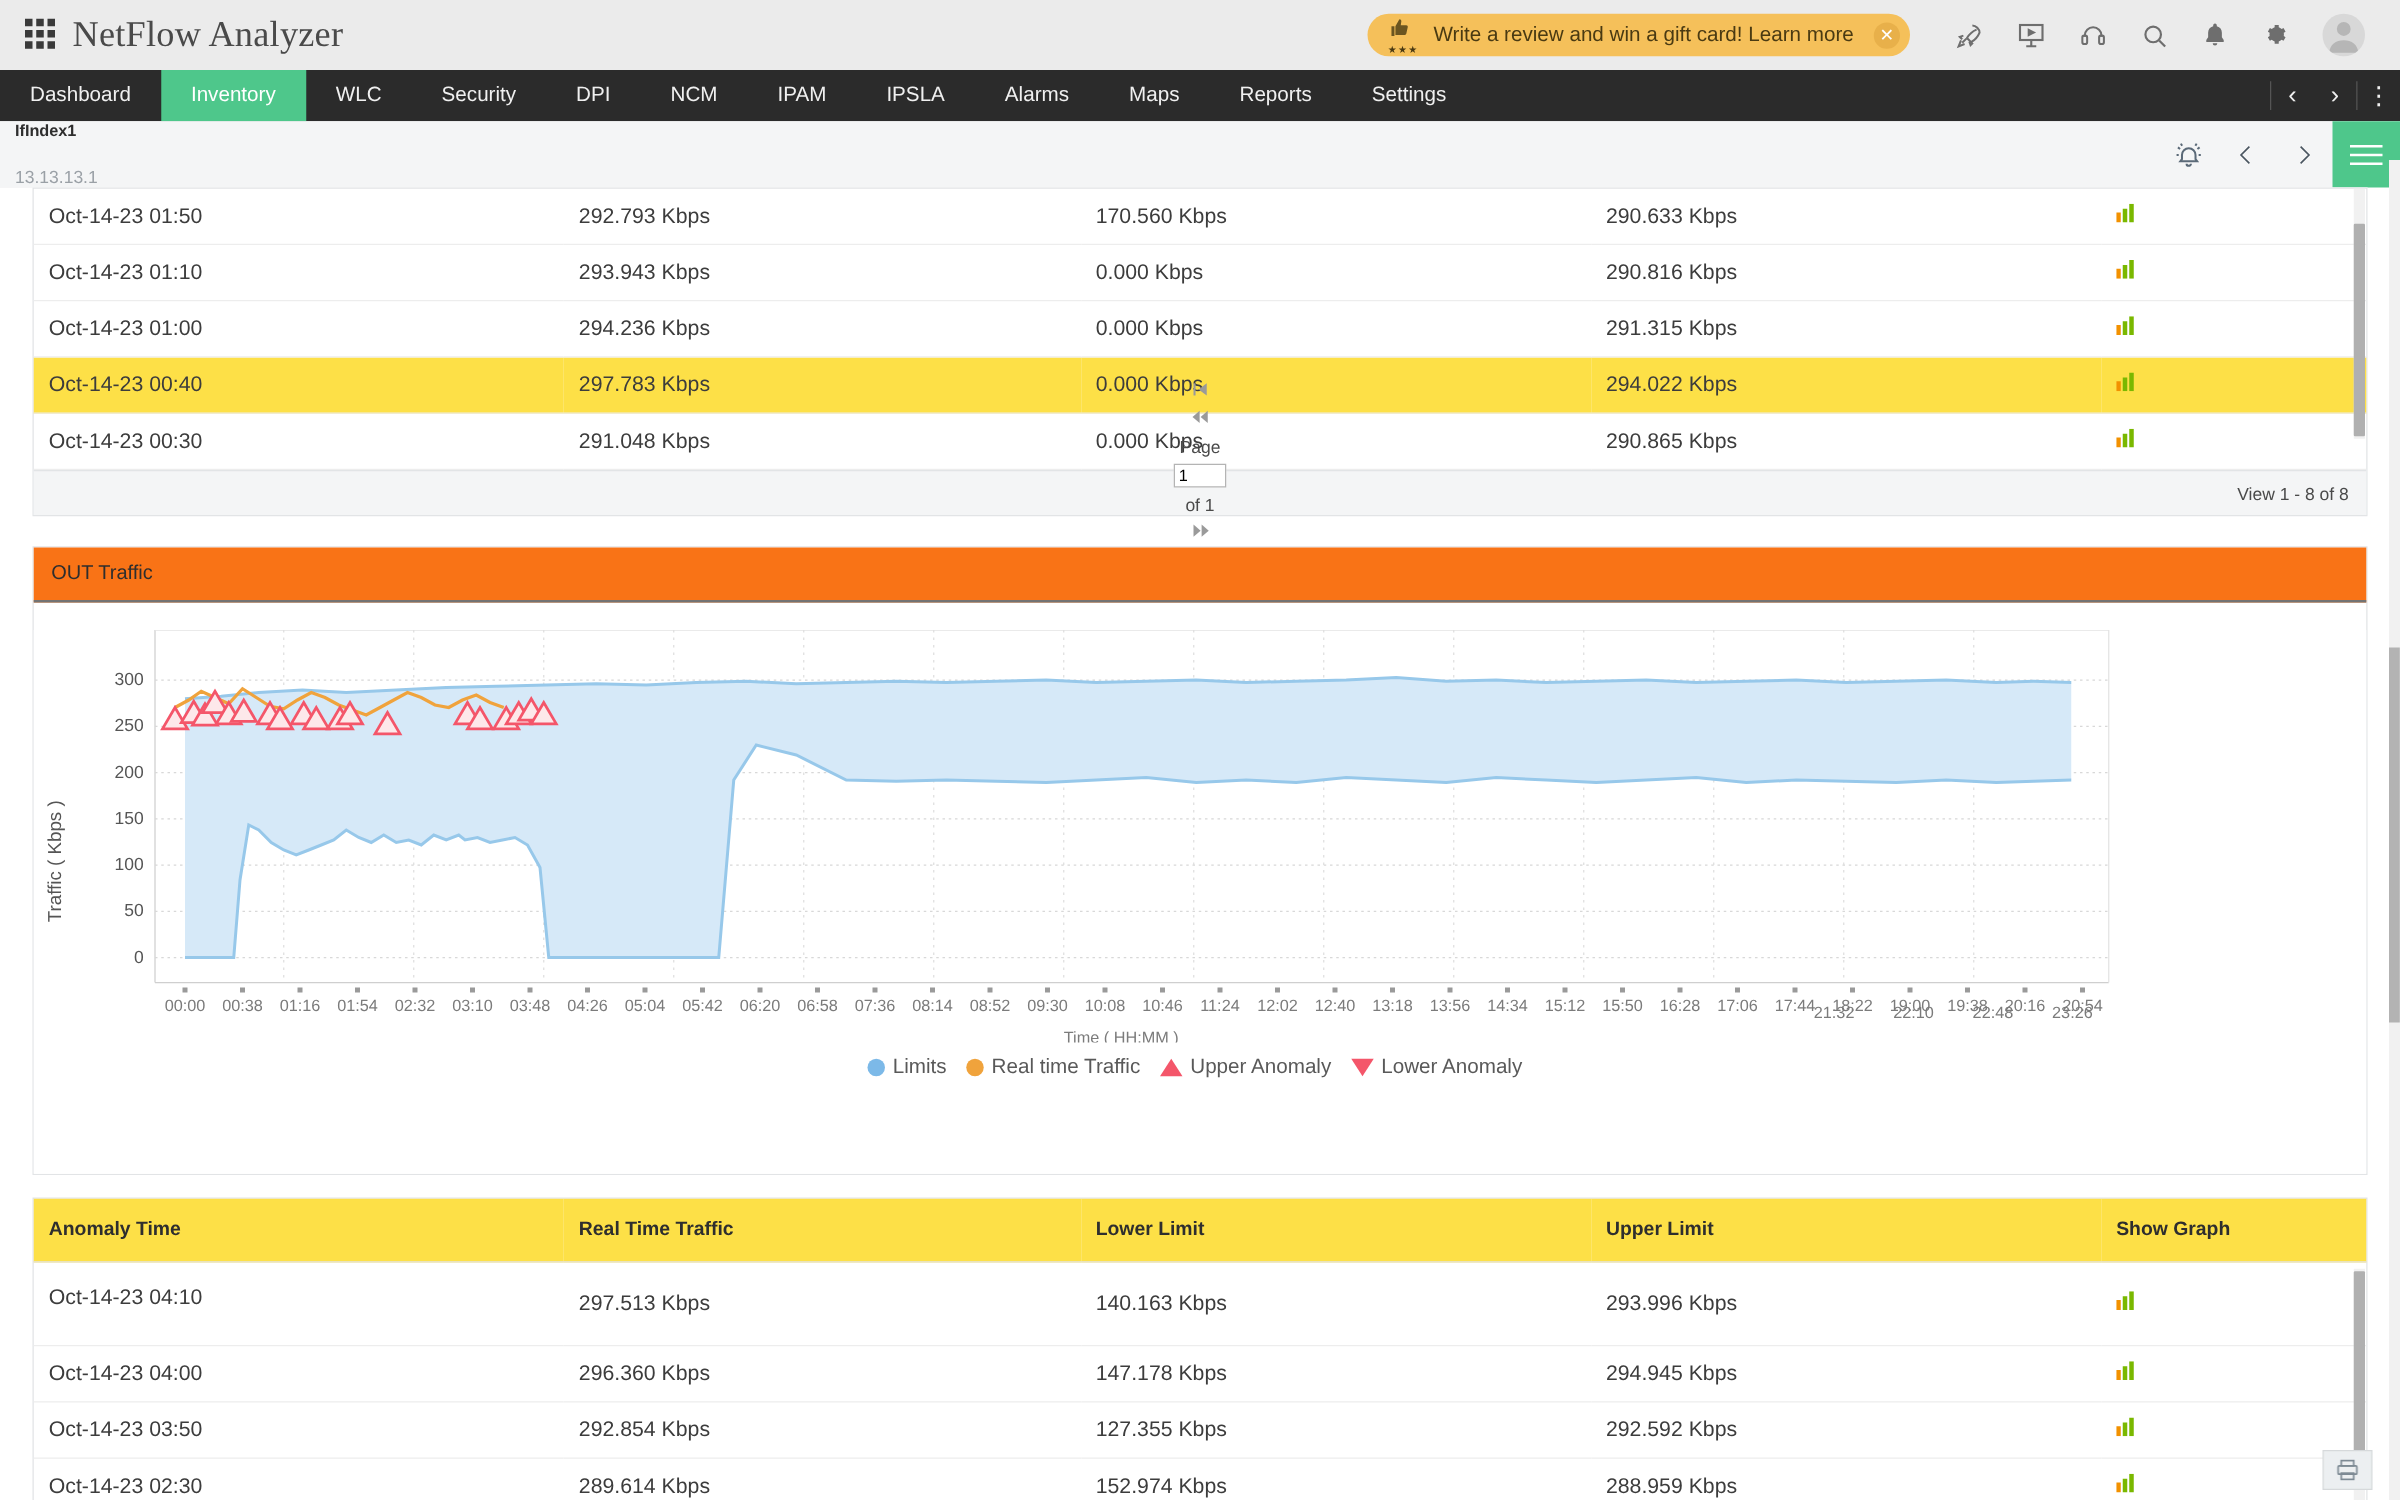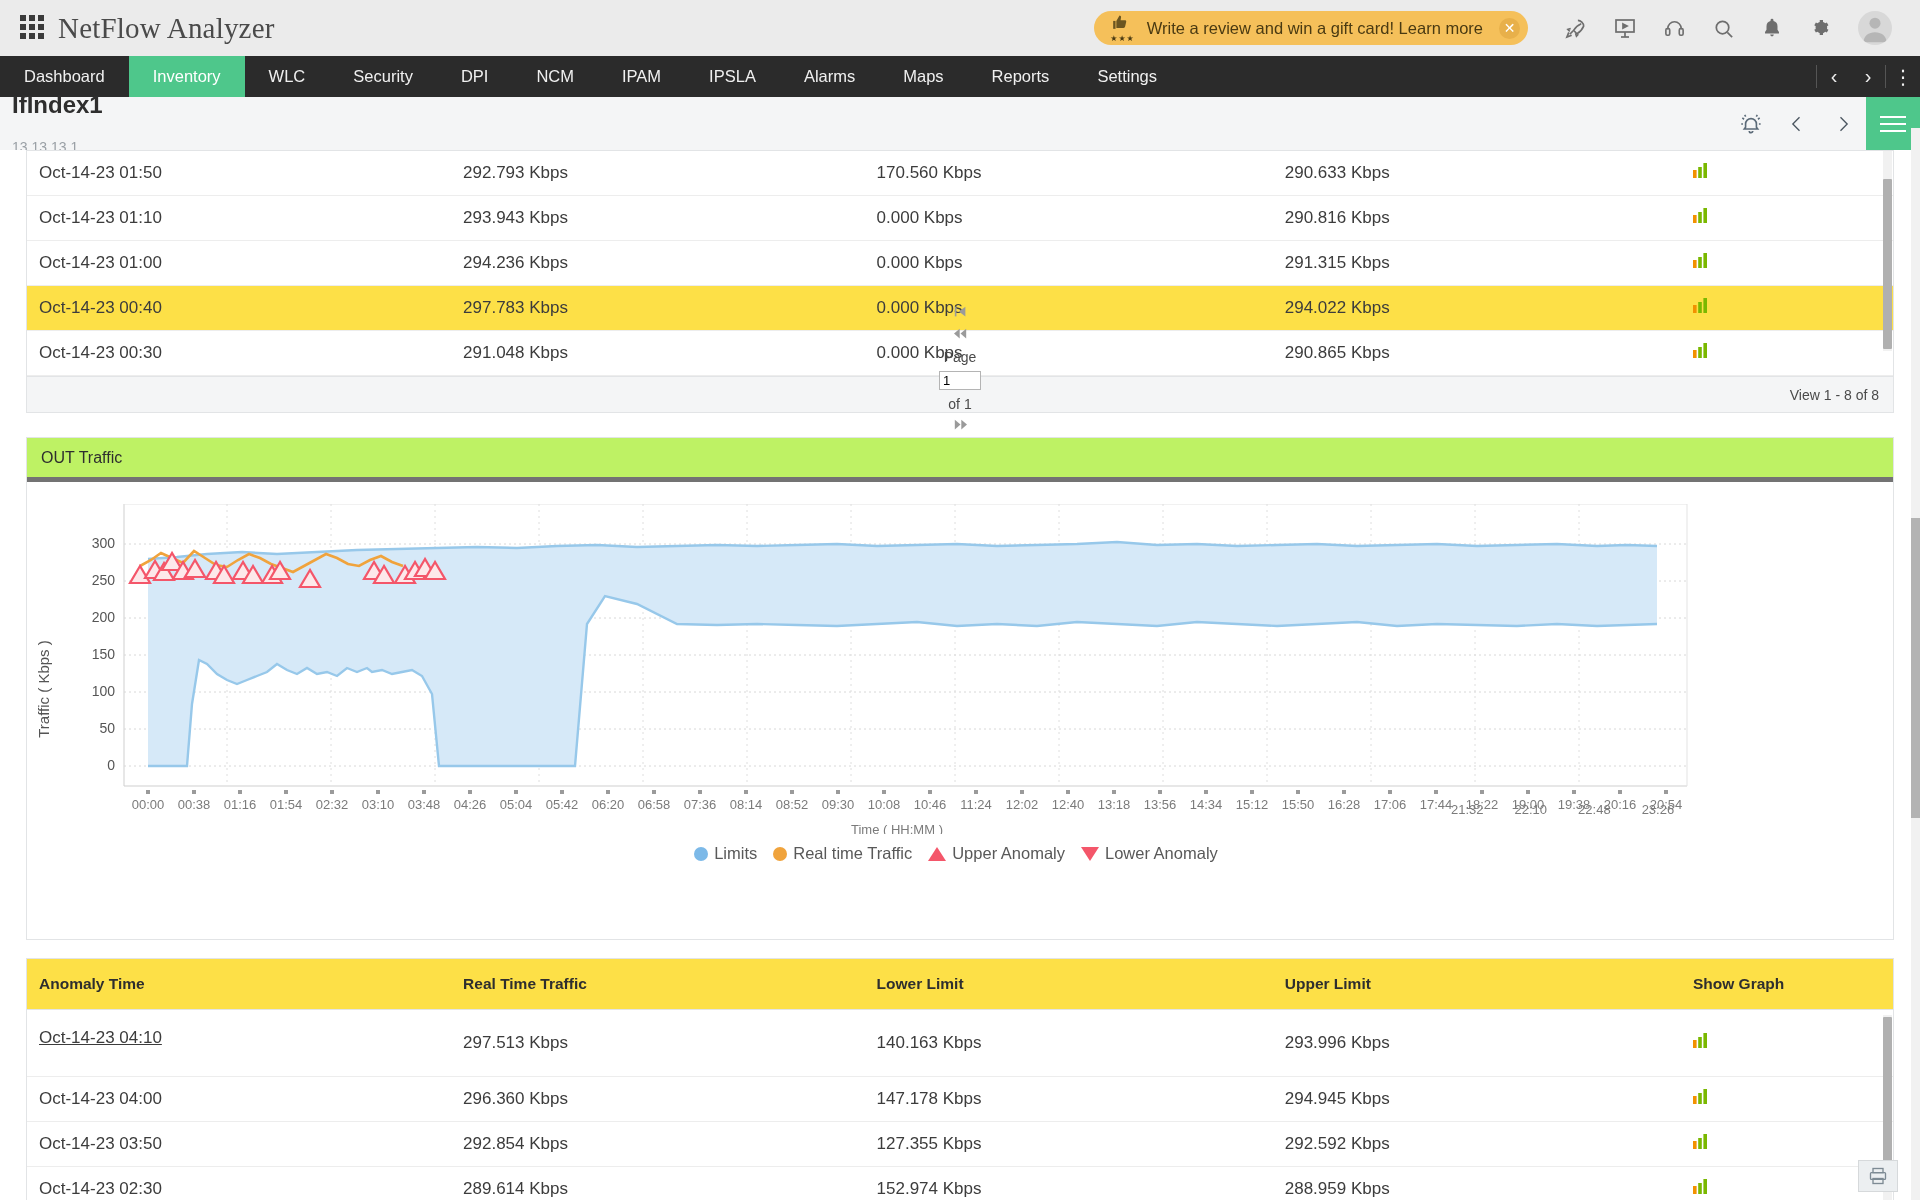--- a/index.html
+++ b/index.html
@@ -104,21 +104,21 @@
 
   
   .subhead {
     height: 54px;
     background: #f4f5f6;
     border-bottom: 1px solid #e0e2e4;
     display: flex; align-items: center;
     padding-left: 12px;
     position: relative;
   }
-  .subhead-title { font-size: 24px; font-weight: bold; color: #2e2e2e; line-height: 1.1; }
+  .subhead-title { font-size: 13px; font-weight: bold; color: #2e2e2e; line-height: 1.1; }
   .subhead-sub { font-size: 14px; color: #9aa0a6; margin-top: 20px;}
   .subhead-right {
     margin-left: auto; display:flex; align-items: stretch; height: 54px;
   }
   .sh-btn {
     width: 46px; display:flex;align-items:center;justify-content:center;
     color:#5b6a78;
   }
   .sh-burger {
     width: 54px; background: #4ec78b;
@@ -179,22 +179,22 @@
   .pg-sel {
     height: 22px; border:1px solid #b4b4b4; background:#fff;
     font-size: 13px; font-family:"Liberation Sans",sans-serif; padding-left:3px;
   }
   .pager-right {
     margin-left: auto; padding-right: 14px; font-size: 14px; color:#4a4a4a;
     position: relative; z-index: 2;
   }
 
   .panel-head {
-    background: #bef264;
-    border-bottom: 5px solid #737373;
+    background: #f97316;
+    border-bottom: 2px solid #737373;
     height: 44px;
     display:flex; align-items:center;
     padding-left: 14px;
     font-size: 16px; color: #2e2e2e;
   }
 
   .chartwrap { height: 435px; position: relative; background:#fff; }
   .legend {
     display:flex; align-items:center; justify-content:center; gap: 8px;
     font-size: 16.5px; color: #595959;
@@ -713,21 +713,21 @@
       <table class="dt">
         <tbody>
             <tr>
           <th class="c1">Anomaly Time</th>
           <th class="c2">Real Time Traffic</th>
           <th class="c3">Lower Limit</th>
           <th class="c4">Upper Limit</th>
           <th class="c5">Show Graph</th>
         </tr>
         <tr>
-          <td class="c1" style="padding-top:18px;padding-bottom:28px;text-decoration:underline;">Oct-14-23 04:10</td>
+          <td class="c1" style="padding-top:18px;padding-bottom:28px;">Oct-14-23 04:10</td>
           <td class="c2">297.513 Kbps</td>
           <td class="c3">140.163 Kbps</td>
           <td class="c4">293.996 Kbps</td>
           <td class="c5">
             <span class="bars">
               <svg width="16" height="15" viewBox="0 0 16 15">
                     <rect x="0" y="7" width="3.6" height="8" fill="#f29100"></rect>
                     <rect x="5.2" y="4" width="3.6" height="11" fill="#7ab800"></rect>
                     <rect x="10.4" y="0" width="3.6" height="15" fill="#7ab800"></rect>
                   </svg>

